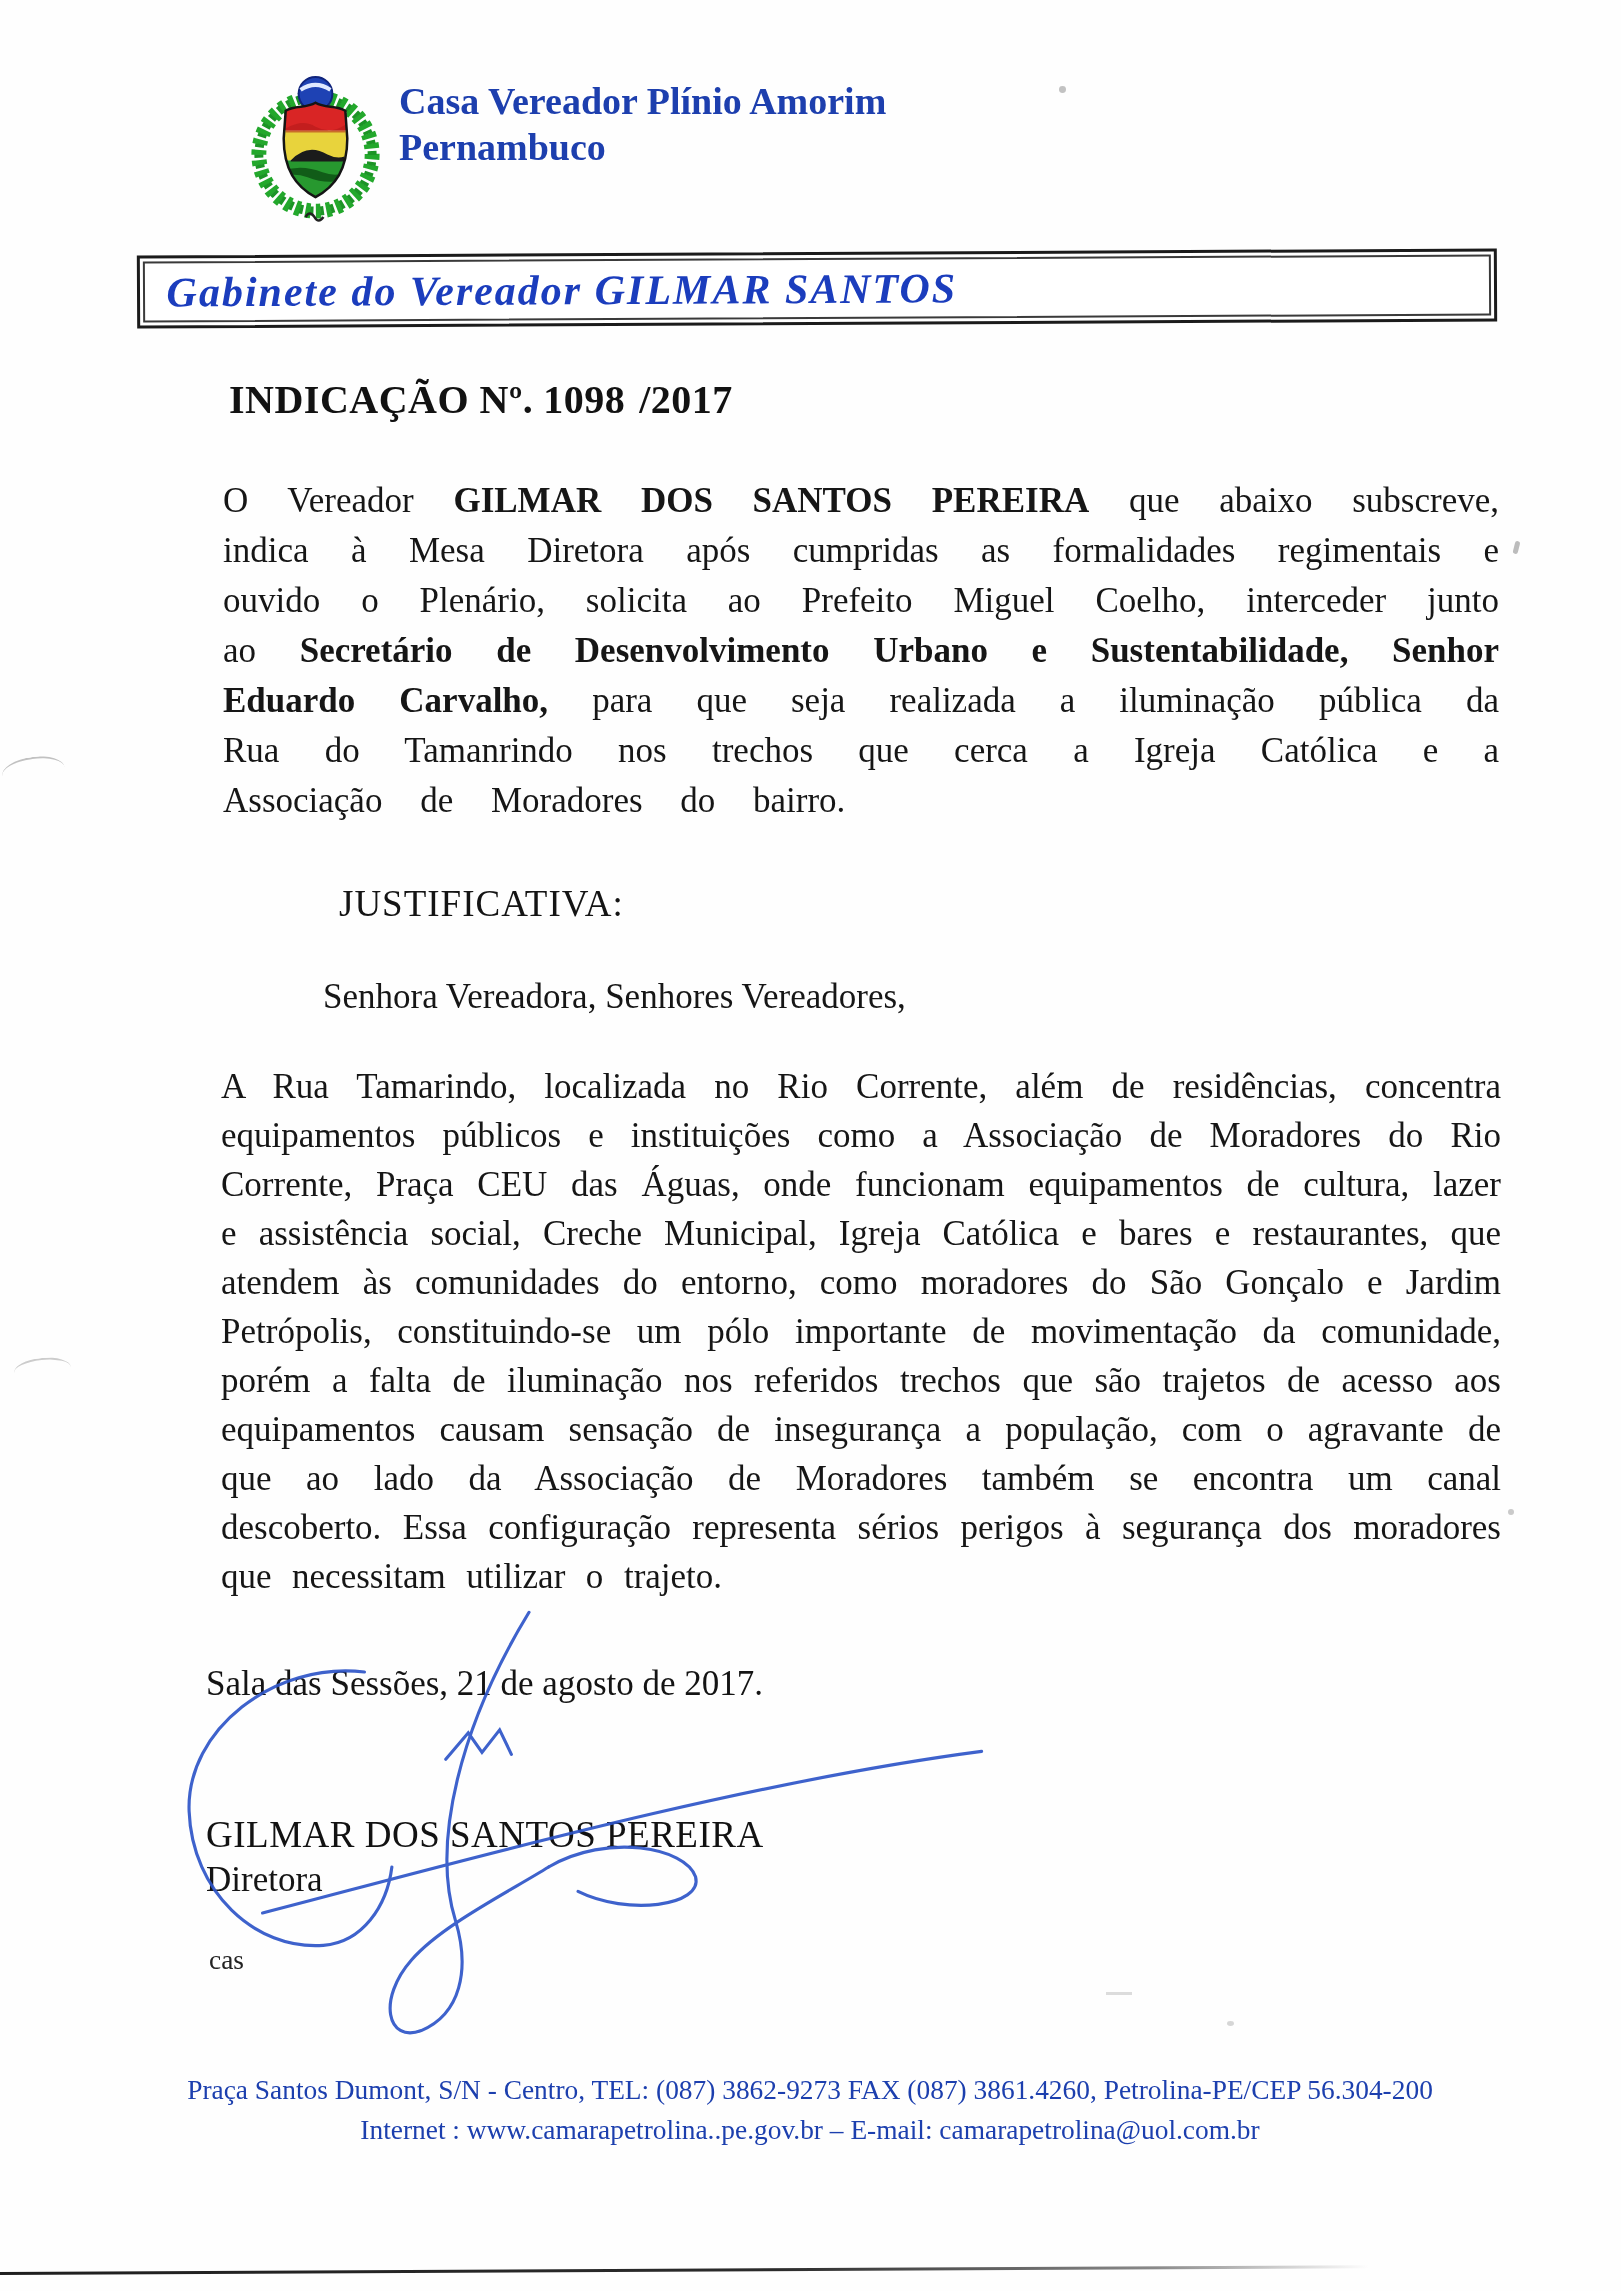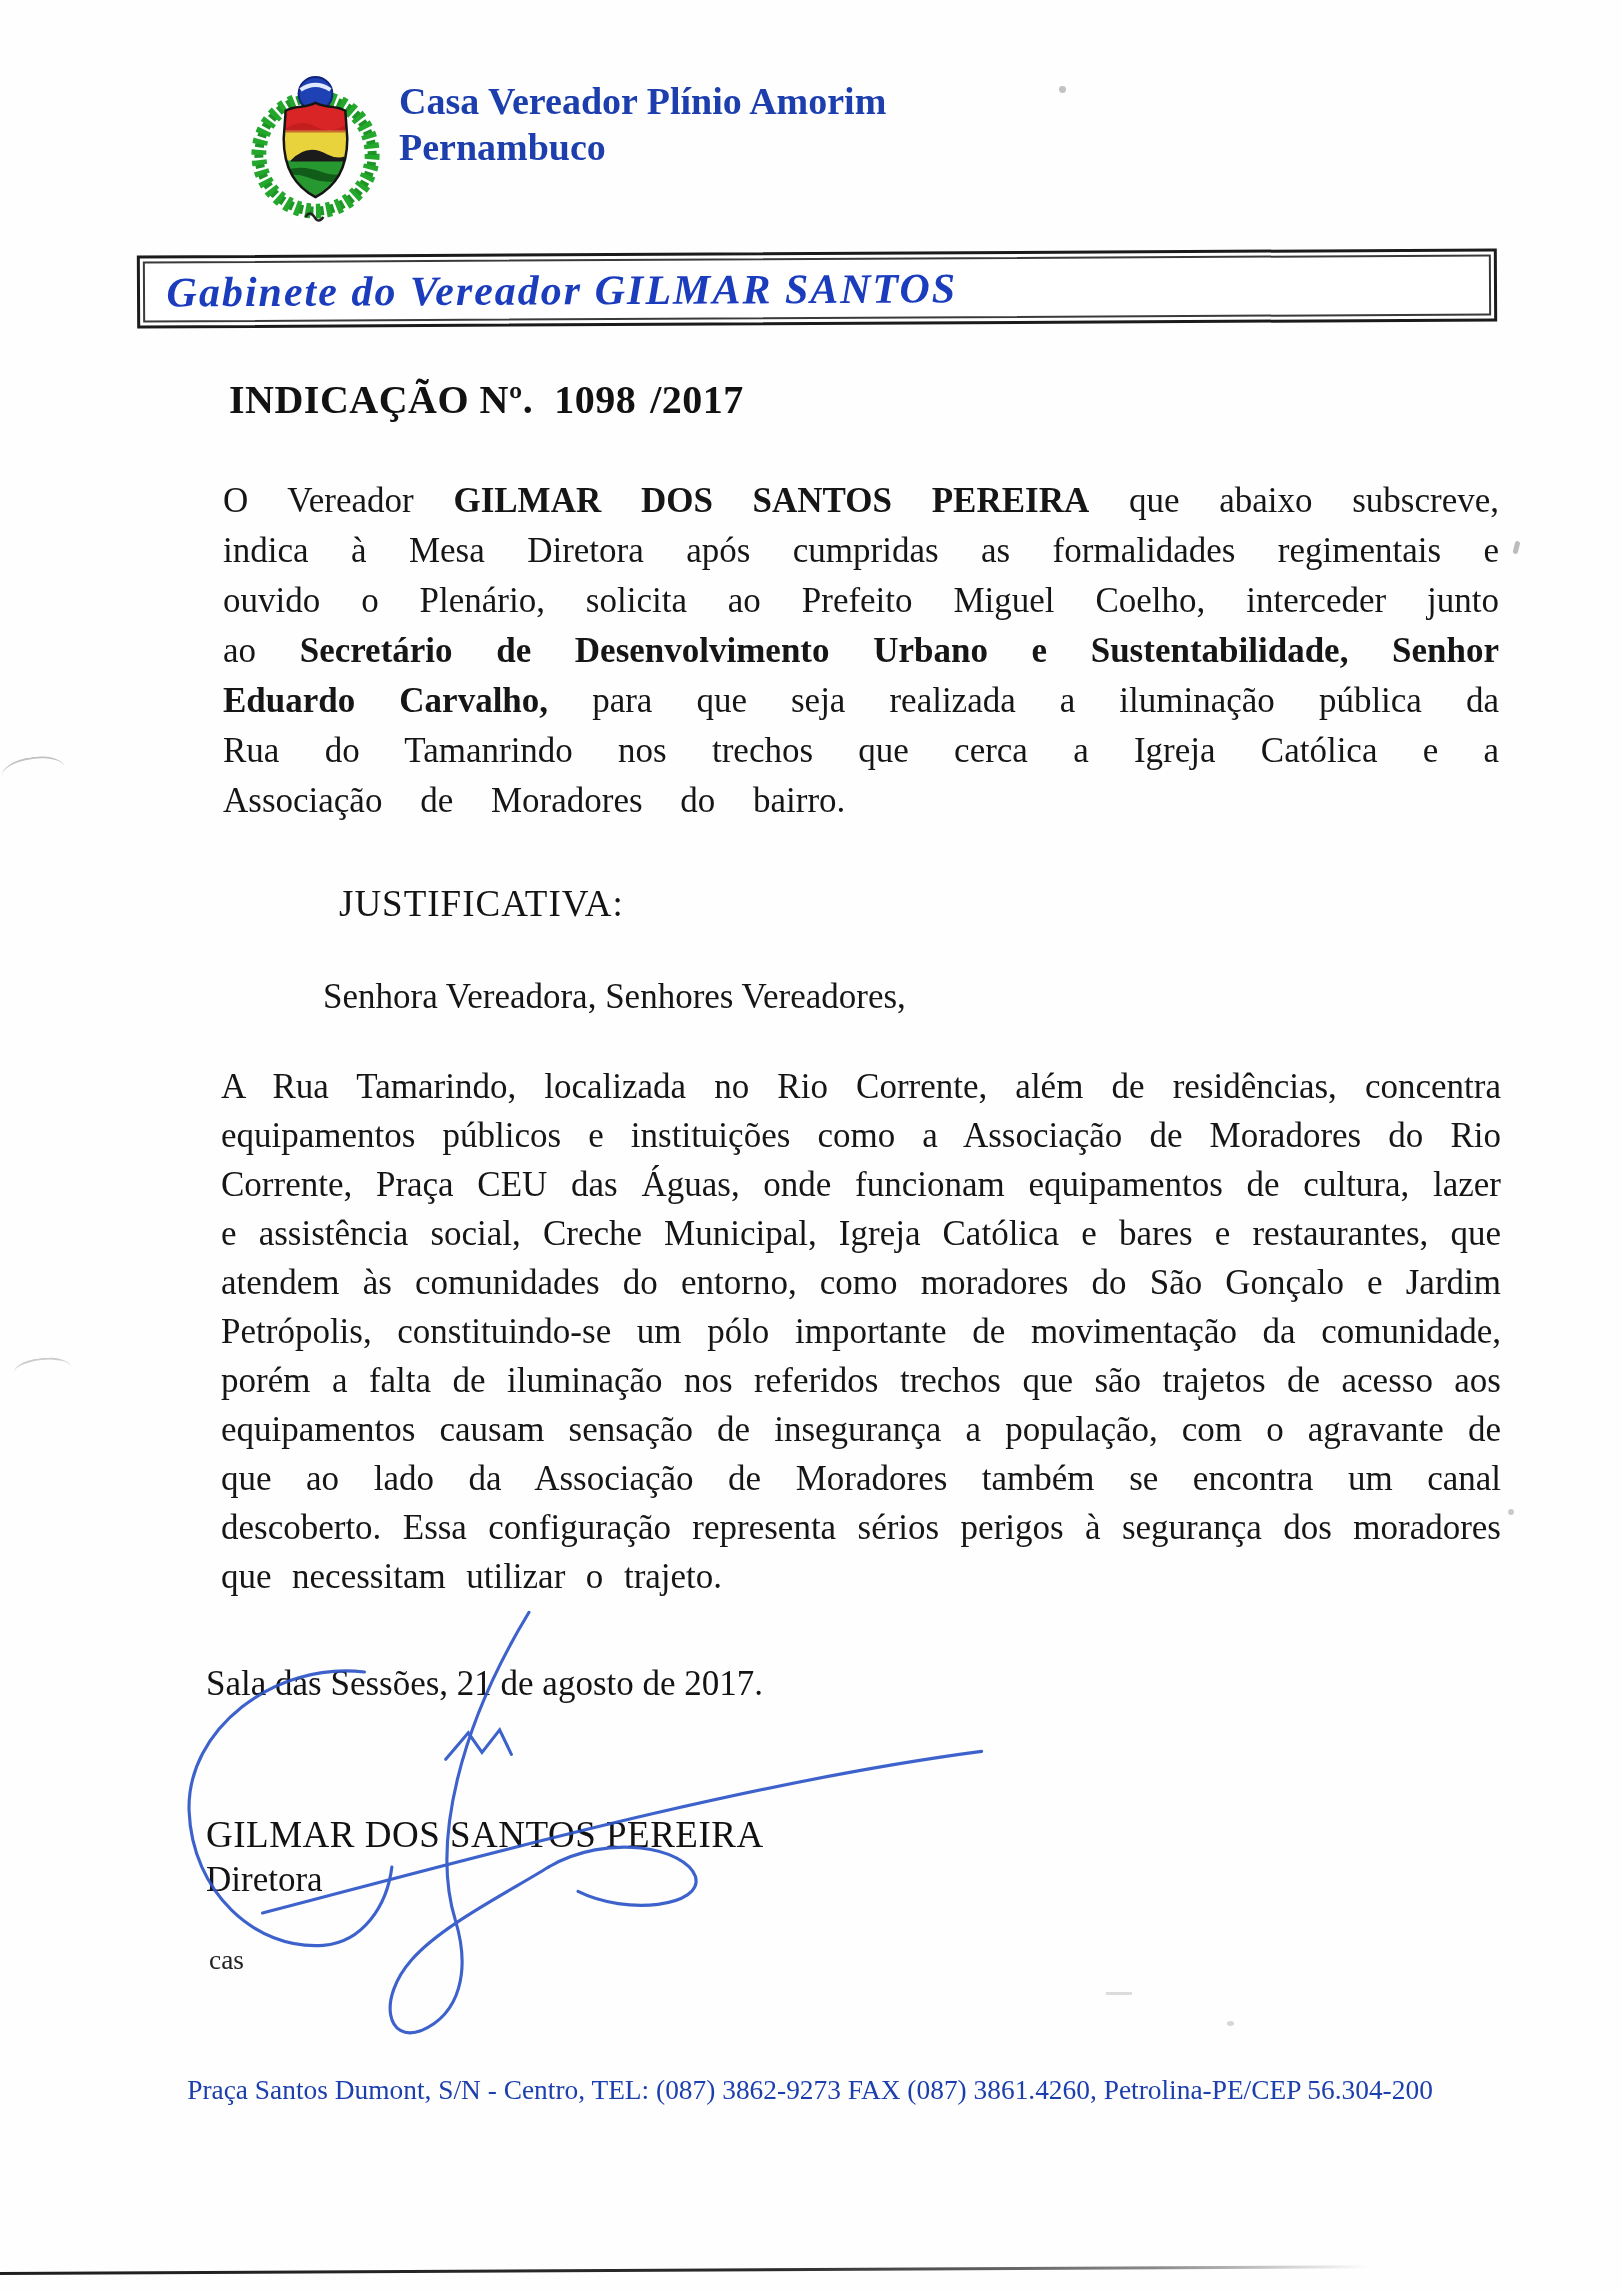--- a/index.html
+++ b/index.html
@@ -38,21 +38,21 @@
     border: 2px solid #3a3a3a;
     display: flex; align-items: center; padding-left: 21.6px;
   }
   .banner-text {
     font-size: 42px; font-weight: bold; font-style: italic;
     color: #1b3dbd; letter-spacing: 2px; white-space: nowrap;
   }
 
   
   .doc-title { left: 229px; top: 376px; font-size: 40px; font-weight: bold; color: #121212; letter-spacing: 0.5px; white-space: nowrap; }
-  .doc-num  { margin-left: 21px; }
+  .doc-num  { margin-left: 10px; }
   .doc-year { margin-left: 14px; }
 
   
   .body-par {
     margin: 0; text-align: justify; color: #161616;
   }
   .par1 { left: 223px; top: 476px; width: 1276px; font-size: 35px; line-height: 50px; word-spacing: 29px; }
   .par1 b { font-weight: bold; }
   .just-head { left: 339px; top: 882px; font-size: 37px; letter-spacing: 1px; color: #141414; }
   .salutation { left: 323px; top: 977px; font-size: 35px; color: #161616; }
@@ -156,20 +156,21 @@
       <path d="M232 96 C140 85 50 155 53 238 C56 320 120 380 190 375 C230 372 255 335 260 295"></path>
       <path d="M400 35 C330 150 300 270 325 350 C340 400 330 445 290 462 C255 475 245 430 280 390 C310 355 380 320 420 295"></path>
       <path d="M315 185 L338 158 L352 178 L370 155 L382 180"></path>
       <path d="M128 342 C310 295 610 210 862 177"></path>
       <path d="M420 295 C480 260 560 275 570 305 C578 335 500 345 450 320"></path>
     </g>
   </svg>
 
   <footer class="abs footer">
     <div>Praça Santos Dumont, S/N - Centro, TEL: (087) 3862-9273 FAX (087) 3861.4260, Petrolina-PE/CEP 56.304-200</div>
+    <div>Internet : www.camarapetrolina..pe.gov.br – E-mail: camarapetrolina@uol.com.br</div>
   </footer>
 
   <div class="abs edge-line"></div>
   <div class="abs smudge-arc1"></div>
   <div class="abs smudge-arc2"></div>
   <div class="abs speck-1"></div>
   <div class="abs speck-2"></div>
   <div class="abs speck-3"></div>
   <div class="abs speck-4"></div>
   <div class="abs speck-5"></div>

